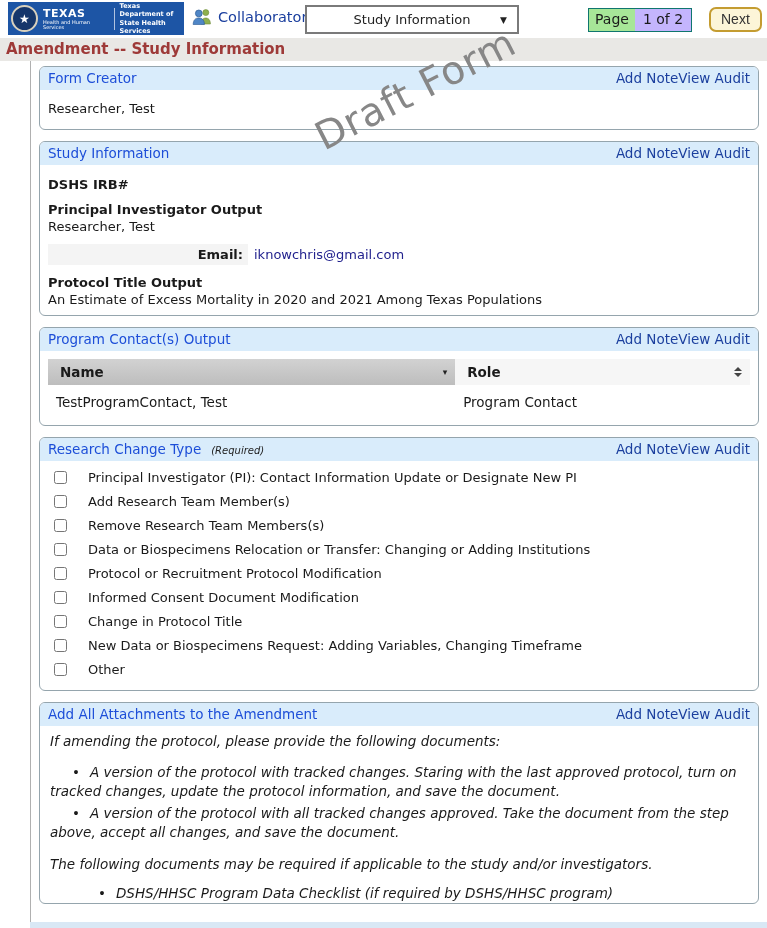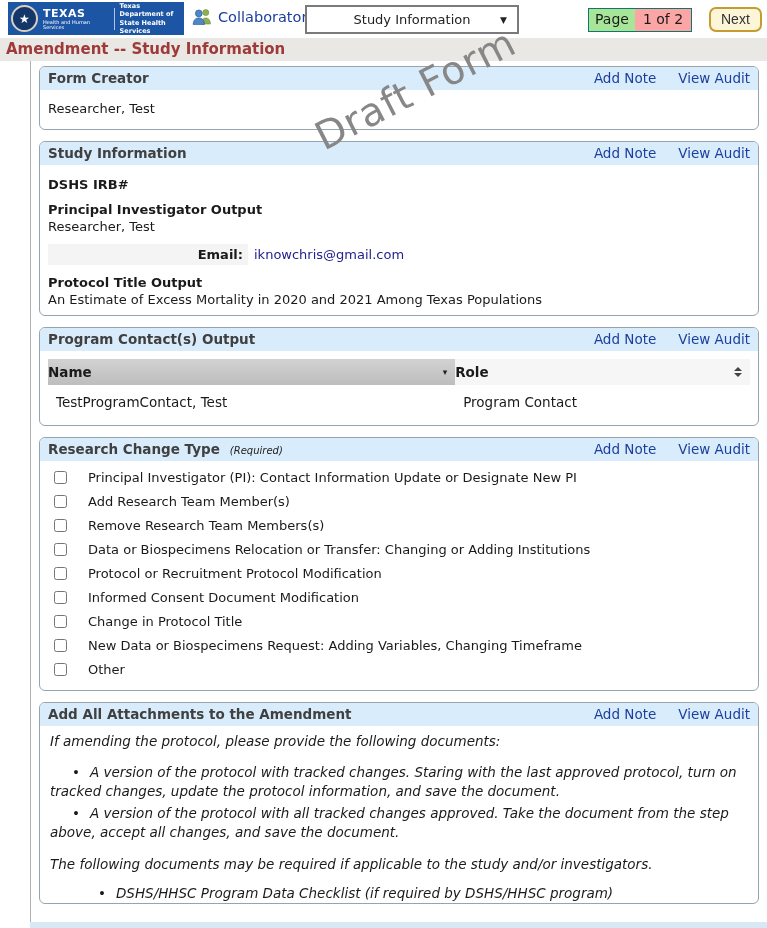--- a/index.html
+++ b/index.html
@@ -34,21 +34,21 @@
     position:absolute; left:305px; top:5px; width:214px; height:29px;
     border:2px solid #7a7a7a; background:#fff; display:flex; align-items:center;
     justify-content:center; font-size:13px; color:#222; cursor:pointer;
   }
   .dropdown .caret { position:absolute; right:10px; font-size:9px; color:#222; }
   .page-widget {
     position:absolute; left:588px; top:8px; display:flex; align-items:stretch;
     border:1px solid #0f766e; font-size:14px; height:24px;
   }
   .page-chip { background:#a7e698; padding:2px 6px; }
-  .page-count { background:#fca5a5; padding:2px 8px; }
+  .page-count { background:#c4b5fd; padding:2px 8px; }
   .next-btn {
     position:absolute; left:709px; top:7px; padding:2px 10px 3px;
     background:#fcf5d8; border:2px solid #c49c30; border-radius:7px;
     font-size:14px; color:#333; cursor:pointer;
   }
   
   .banner {
     height:23px; background:#e9e8e5; color:#9e3a38; font-weight:bold;
     font-size:15px; line-height:23px; padding-left:6px;
   }
@@ -57,40 +57,40 @@
     margin-left:30px; border-left:1px solid #b0b0b0; background:#fff;
     min-height:867px; padding-top:5px; position:relative;
   }
   .section {
     margin:0 8px 11px 8px; border:1px solid #95a5ad; border-radius:6px;
     overflow:hidden; background:#fff;
   }
   .sec-header {
     background:#d9ecfb; padding:3px 8px 4px; display:flex; align-items:baseline;
   }
-  .sec-title { font-weight:bold; font-size:13.5px; color:#404040; }
+  .sec-title { font-weight:normal; font-size:13.5px; color:#1d4ed8; }
   .required-note { font-style:italic; font-size:10px; margin-left:10px; color:#222; font-weight:normal; }
-  .sec-links { margin-left:auto; display:flex; gap:22px; }
+  .sec-links { margin-left:auto; display:flex; }
   .sec-link { color:#1b3f9e; font-size:13.5px; cursor:pointer; text-decoration:none; }
   .sec-body { padding:8px; }
   .body-plain { padding:11px 8px 13px; }
   
   .fld-label { font-weight:bold; margin:10px 0 2px; }
   .fld-label.first { margin-top:4px; }
   .fld-value { margin:0; }
   .link-value { color:#23238e; cursor:pointer; text-decoration:none; }
   .email-row { display:flex; align-items:center; margin:10px 0 2px; }
   .email-cell {
     width:200px; background:#f4f4f4; text-align:right; font-weight:bold;
     padding:3px 5px; flex:0 0 auto;
   }
   .email-link { margin-left:6px; color:#23238e; cursor:pointer; text-decoration:none; }
   
   table.pc { width:100%; border-collapse:collapse; font-size:13.5px; }
-  table.pc th { text-align:left; font-weight:bold; padding:5px 0; position:relative; cursor:pointer; }
+  table.pc th { text-align:left; font-weight:bold; padding:5px 12px; position:relative; cursor:pointer; }
   th.col-name { background:linear-gradient(#d2d2d2,#bdbdbd); width:58%; }
   th.col-role { background:#f6f6f6; }
   .caret-sm { position:absolute; right:8px; top:50%; transform:translateY(-50%); font-size:9px; color:#222; }
   .sort-updown { position:absolute; right:8px; top:50%; transform:translateY(-50%); display:flex; flex-direction:column; gap:2px; }
   .tri-up { width:0;height:0;border-left:4px solid transparent;border-right:4px solid transparent;border-bottom:4px solid #444; }
   .tri-down { width:0;height:0;border-left:4px solid transparent;border-right:4px solid transparent;border-top:4px solid #444; }
   table.pc td { padding:9px 8px 3px; }
   .pc-wrap { padding:8px 8px 12px; }
   
   .chk-body { padding:9px 8px 4px; }

